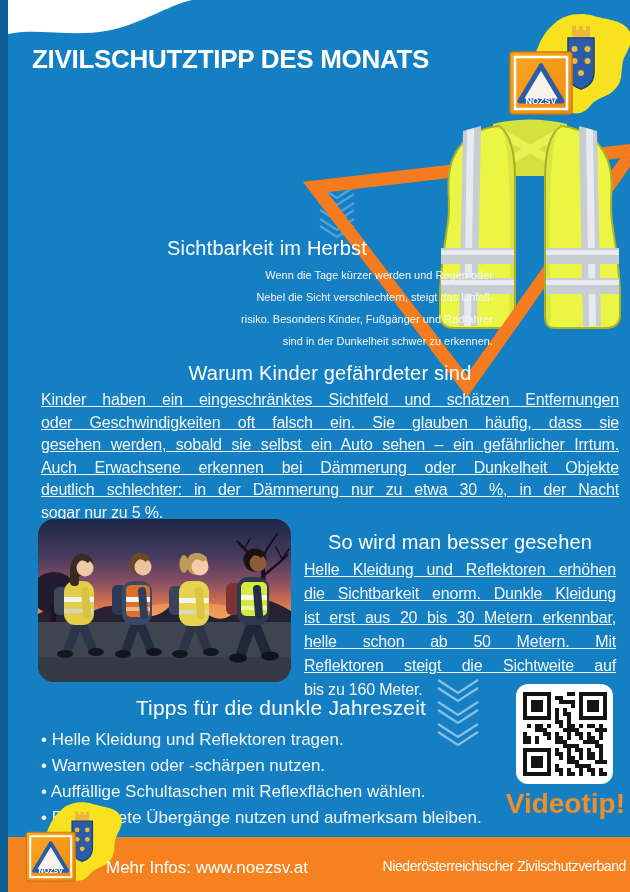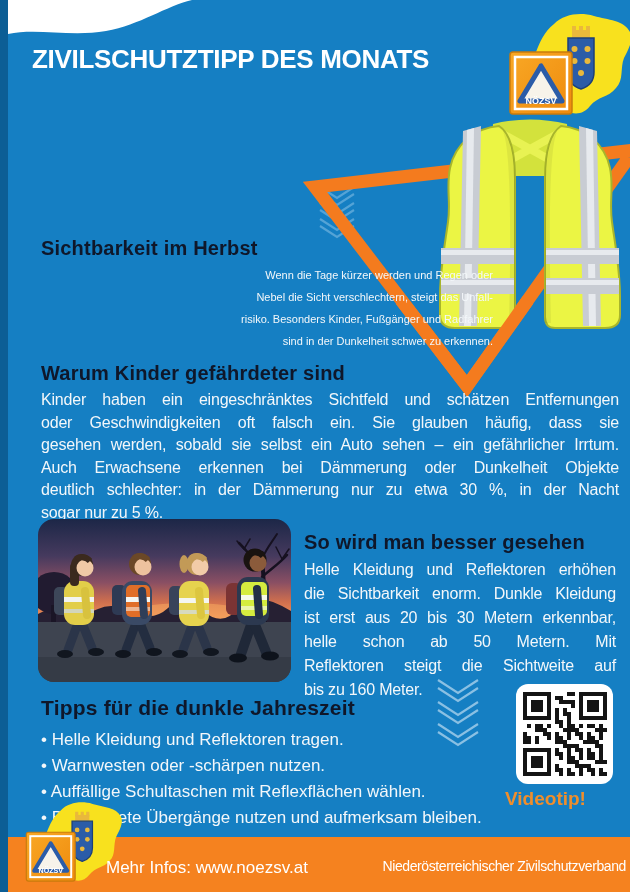--- a/index.html
+++ b/index.html
@@ -7,40 +7,40 @@
     position:relative;width:630px;height:892px;overflow:hidden;
     background:#157FC3;
     font-family:"Liberation Sans",sans-serif;
     margin-left:8px;
   }
   .abs{position:absolute;}
   
   .kicker{left:24px;top:44px;font-size:26px;font-weight:bold;color:#fff;letter-spacing:-0.3px;}
   .main-title{left:23px;top:88px;font-size:50px;line-height:58px;font-weight:bold;color:#fff;letter-spacing:-1px;}
   
-  .sec-heading{font-size:20px;font-weight:bold;color:#0f172a;margin:0 0 4px 0;letter-spacing:0.2px;}
+  .sec-heading{font-size:20px;font-weight:normal;color:#ffffff;margin:0 0 4px 0;letter-spacing:0.2px;text-align:center;}
   .body-line{color:#F3F7FA;}
   .sec1{left:33px;top:237px;width:452px;}
   .sec1 .body-line{font-size:11px;line-height:22px;text-align:right;}
   .sec2{left:33px;top:362px;width:578px;}
   .sec2 .body-line{font-size:16px;line-height:22.5px;letter-spacing:-0.2px;}
   .sec3{left:296px;top:531px;width:312px;}
   .sec3 .body-line{font-size:16px;line-height:24px;letter-spacing:-0.2px;}
   .sec4{left:33px;top:696px;width:480px;}
   .sec4 .sec-heading{font-size:21px;margin-bottom:7px;}
-  .j{text-align:justify;text-align-last:justify;}
+  .j{text-align:justify;text-align-last:justify;text-decoration:underline;}
   .bullet{font-size:17px;line-height:26px;color:#F3F7FA;}
   .bullet::before{content:"• ";}
   
   .kids{left:30px;top:519px;width:253px;height:163px;border-radius:16px;overflow:hidden;}
   
   .qr-box{left:508px;top:684px;width:97px;height:100px;background:#fff;border-radius:12px;
           display:flex;align-items:center;justify-content:center;}
   .qr-box svg{width:84px;height:84px;}
-  .qr-label{left:497px;top:788px;width:120px;text-align:left;font-size:19px;font-weight:bold;color:#EF8E2C;}
+  .qr-label{left:497px;top:788px;width:120px;text-align:right;font-size:28px;font-weight:bold;color:#EF8E2C;}
   
   .footer-band{left:0;top:837px;width:630px;height:55px;background:#F5821F;}
   .footer-info{left:98px;top:858px;font-size:17px;color:#fff;white-space:nowrap;}
   .footer-org{right:12px;top:858px;font-size:14px;color:#fff;white-space:nowrap;letter-spacing:-0.4px;}
   svg{display:block;}
 </style>
 </head>
 <body>
 
 <div class="page">

